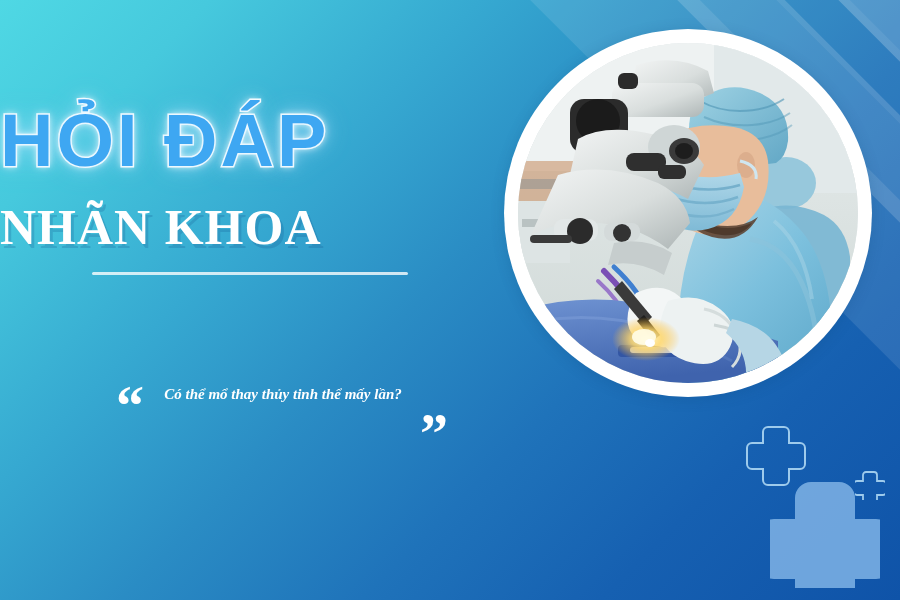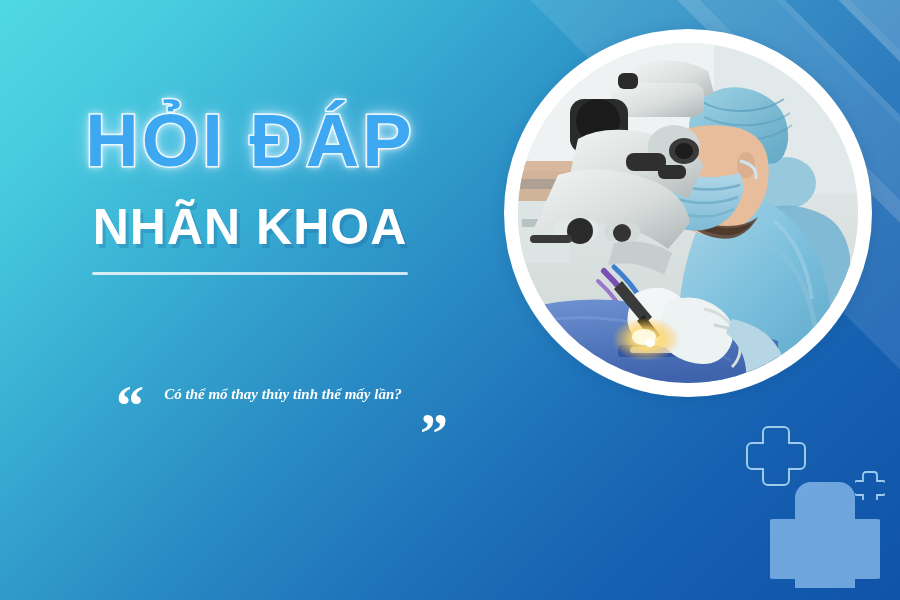--- a/index.html
+++ b/index.html
@@ -48,42 +48,42 @@
 
   
   .headline-block {
     position: absolute;
     left: 0;
     top: 104px;
     width: 500px;
   }
   .title-main {
     margin: 0;
-    text-align: center;
+    text-align: left;
     font-size: 74px;
     font-weight: 700;
     letter-spacing: 3px;
     line-height: 1;
     color: #3ea7f2;
     -webkit-text-stroke: 3px #ffffff;
     paint-order: stroke fill;
     text-shadow:
       0 0 7px rgba(255,255,255,0.95),
       0 0 16px rgba(180,230,255,0.75),
       0 0 28px rgba(140,215,255,0.45);
   }
   .title-sub {
     margin: 24px 0 0 0;
-    text-align: center;
     font-size: 50px;
     font-weight: 700;
     letter-spacing: 1px;
     line-height: 1;
     color: #ffffff;
     text-shadow: 3px 4px 0 rgba(20,80,140,0.22);
+    font-family: Liberation Serif, serif;
   }
   .title-rule {
     margin: 20px auto 0 auto;
     width: 316px;
     height: 3px;
     background: rgba(255,255,255,0.78);
     border-radius: 2px;
   }
 
   

